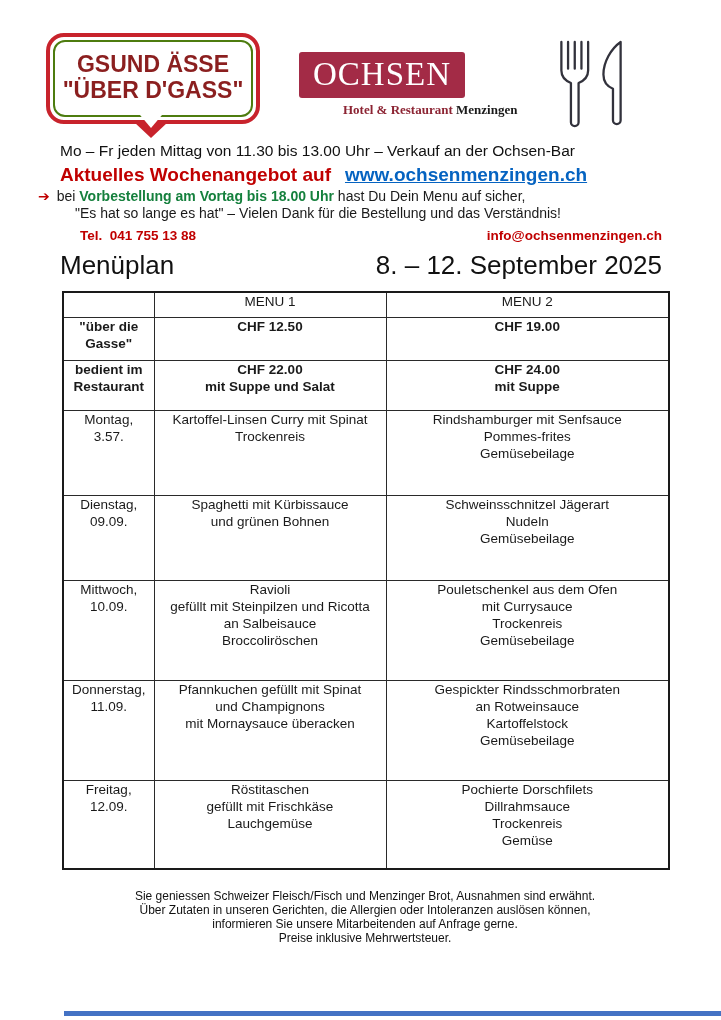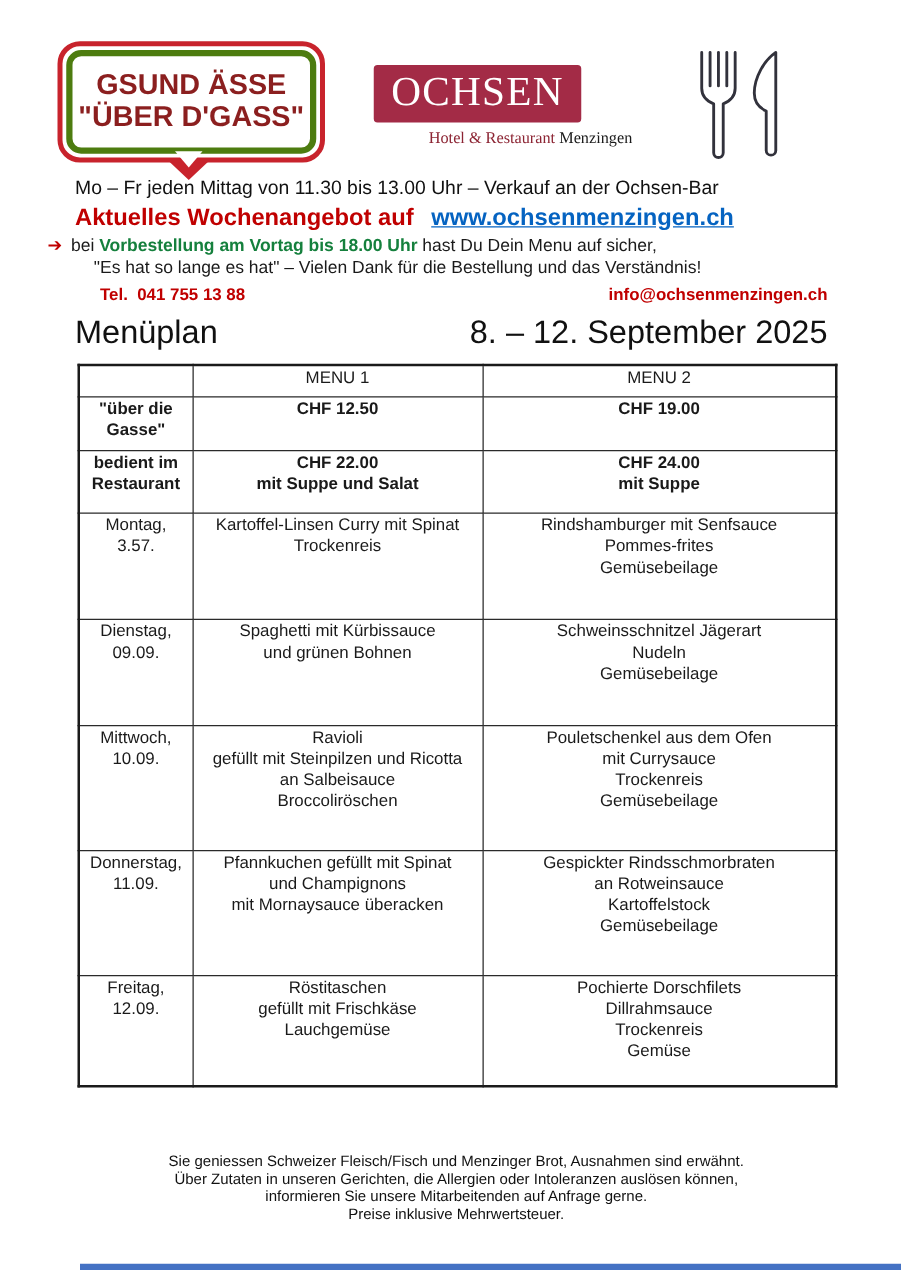--- a/index.html
+++ b/index.html
@@ -4,30 +4,30 @@
 <style>
   html,body{margin:0;padding:0;background:#e9e9e9;}
   .page{
     position:relative; width:721px; height:1020px; background:#ffffff;
     margin:0 auto; overflow:hidden;
     font-family:"Liberation Sans","DejaVu Sans",sans-serif; color:#1a1a1a;
   }
   
   .badge{position:absolute; left:46px; top:33px; width:214px;}
   .badge-outer{position:relative; border:4px solid #c8232c; border-radius:18px; background:#fff; padding:3px; z-index:1;}
-  .badge-inner{border:5px solid #4d7c0f; border-radius:12px; text-align:center; padding:9px 2px 12px;}
+  .badge-inner{border:2px solid #4d7c0f; border-radius:12px; text-align:center; padding:9px 2px 12px;}
   .badge-line{font-weight:bold; font-size:23px; line-height:26px; color:#8b1f1f; letter-spacing:0px; white-space:nowrap;}
   .tail-outer{position:absolute; left:88px; top:100%; margin-top:-2px; width:0;height:0;
     border-left:17px solid transparent; border-right:17px solid transparent; border-top:16px solid #c8232c; z-index:0;}
   .tail-inner{position:absolute; left:94px; top:100%; margin-top:-9px; width:0;height:0;
     border-left:11px solid transparent; border-right:11px solid transparent; border-top:13px solid #ffffff; z-index:2;}
   .brand{position:absolute; left:299px; top:52px; width:166px; text-align:center;}
   .brand-box{background:#a32b46; border-radius:3px; padding:4px 10px 6px;}
   .brand-name{font-family:"Liberation Serif","DejaVu Serif",serif; color:#ffffff; font-size:33px; line-height:36px; letter-spacing:1px; white-space:nowrap;}
-  .brand-sub{margin-top:4px; font-family:"Liberation Serif","DejaVu Serif",serif; font-weight:normal; font-size:13px; white-space:nowrap;margin-left:44px;}
+  .brand-sub{margin-top:4px; font-family:"Liberation Serif","DejaVu Serif",serif; font-weight:bold; font-size:13px; white-space:nowrap;margin-left:44px;}
   .brand-sub .red{color:#8c2433;}
   .brand-sub .blk{color:#1a1a1a;}
   .cutlery{position:absolute; left:548px; top:36px;}
   
   .line1{position:absolute; left:60px; top:142px; font-size:15.5px; color:#111;}
   .line2{position:absolute; left:60px; top:164px; font-size:19px; font-weight:bold;}
   .line2 .lbl{color:#c00000;}
   .line2 a{color:#0563c1; text-decoration:underline; margin-left:14px;}
   .note1{position:absolute; left:38px; top:188px; font-size:14px;}
   .note1 .arrow{color:#c00000; font-weight:bold; margin-right:7px;}
@@ -46,21 +46,21 @@
   table.menu{border:2px solid #1a1a1a;}
   .ws{white-space:pre-line;}
   td.hdr{height:24px; font-size:15px; vertical-align:middle;}
   td.bold{font-weight:bold;}
   td.rowlabel{text-align:center; font-weight:bold; padding-top:2px;}
   td.pricemid{vertical-align:middle;}
   td.pricetop{padding-top:3px;}
   td.daylabel{text-align:left; padding-left:8px; padding-top:13px; font-weight:normal;}
   td.daymenu{padding-top:13px;}
   
-  .footer{position:absolute; left:62px; top:889px; width:606px; text-align:center; font-size:12px; line-height:14px; color:#111;margin-top:33px;}
+  .footer{position:absolute; left:62px; top:889px; width:606px; text-align:center; font-size:12px; line-height:14px; color:#111;}
   .bottom-rule{position:absolute; left:64px; top:1011px; width:657px; height:5px; background:#4472c4;}
 </style>
 </head>
 <body>
 
 <div class="page">
 
   <div class="badge">
     <div class="tail-outer"></div>
     <div class="badge-outer">

